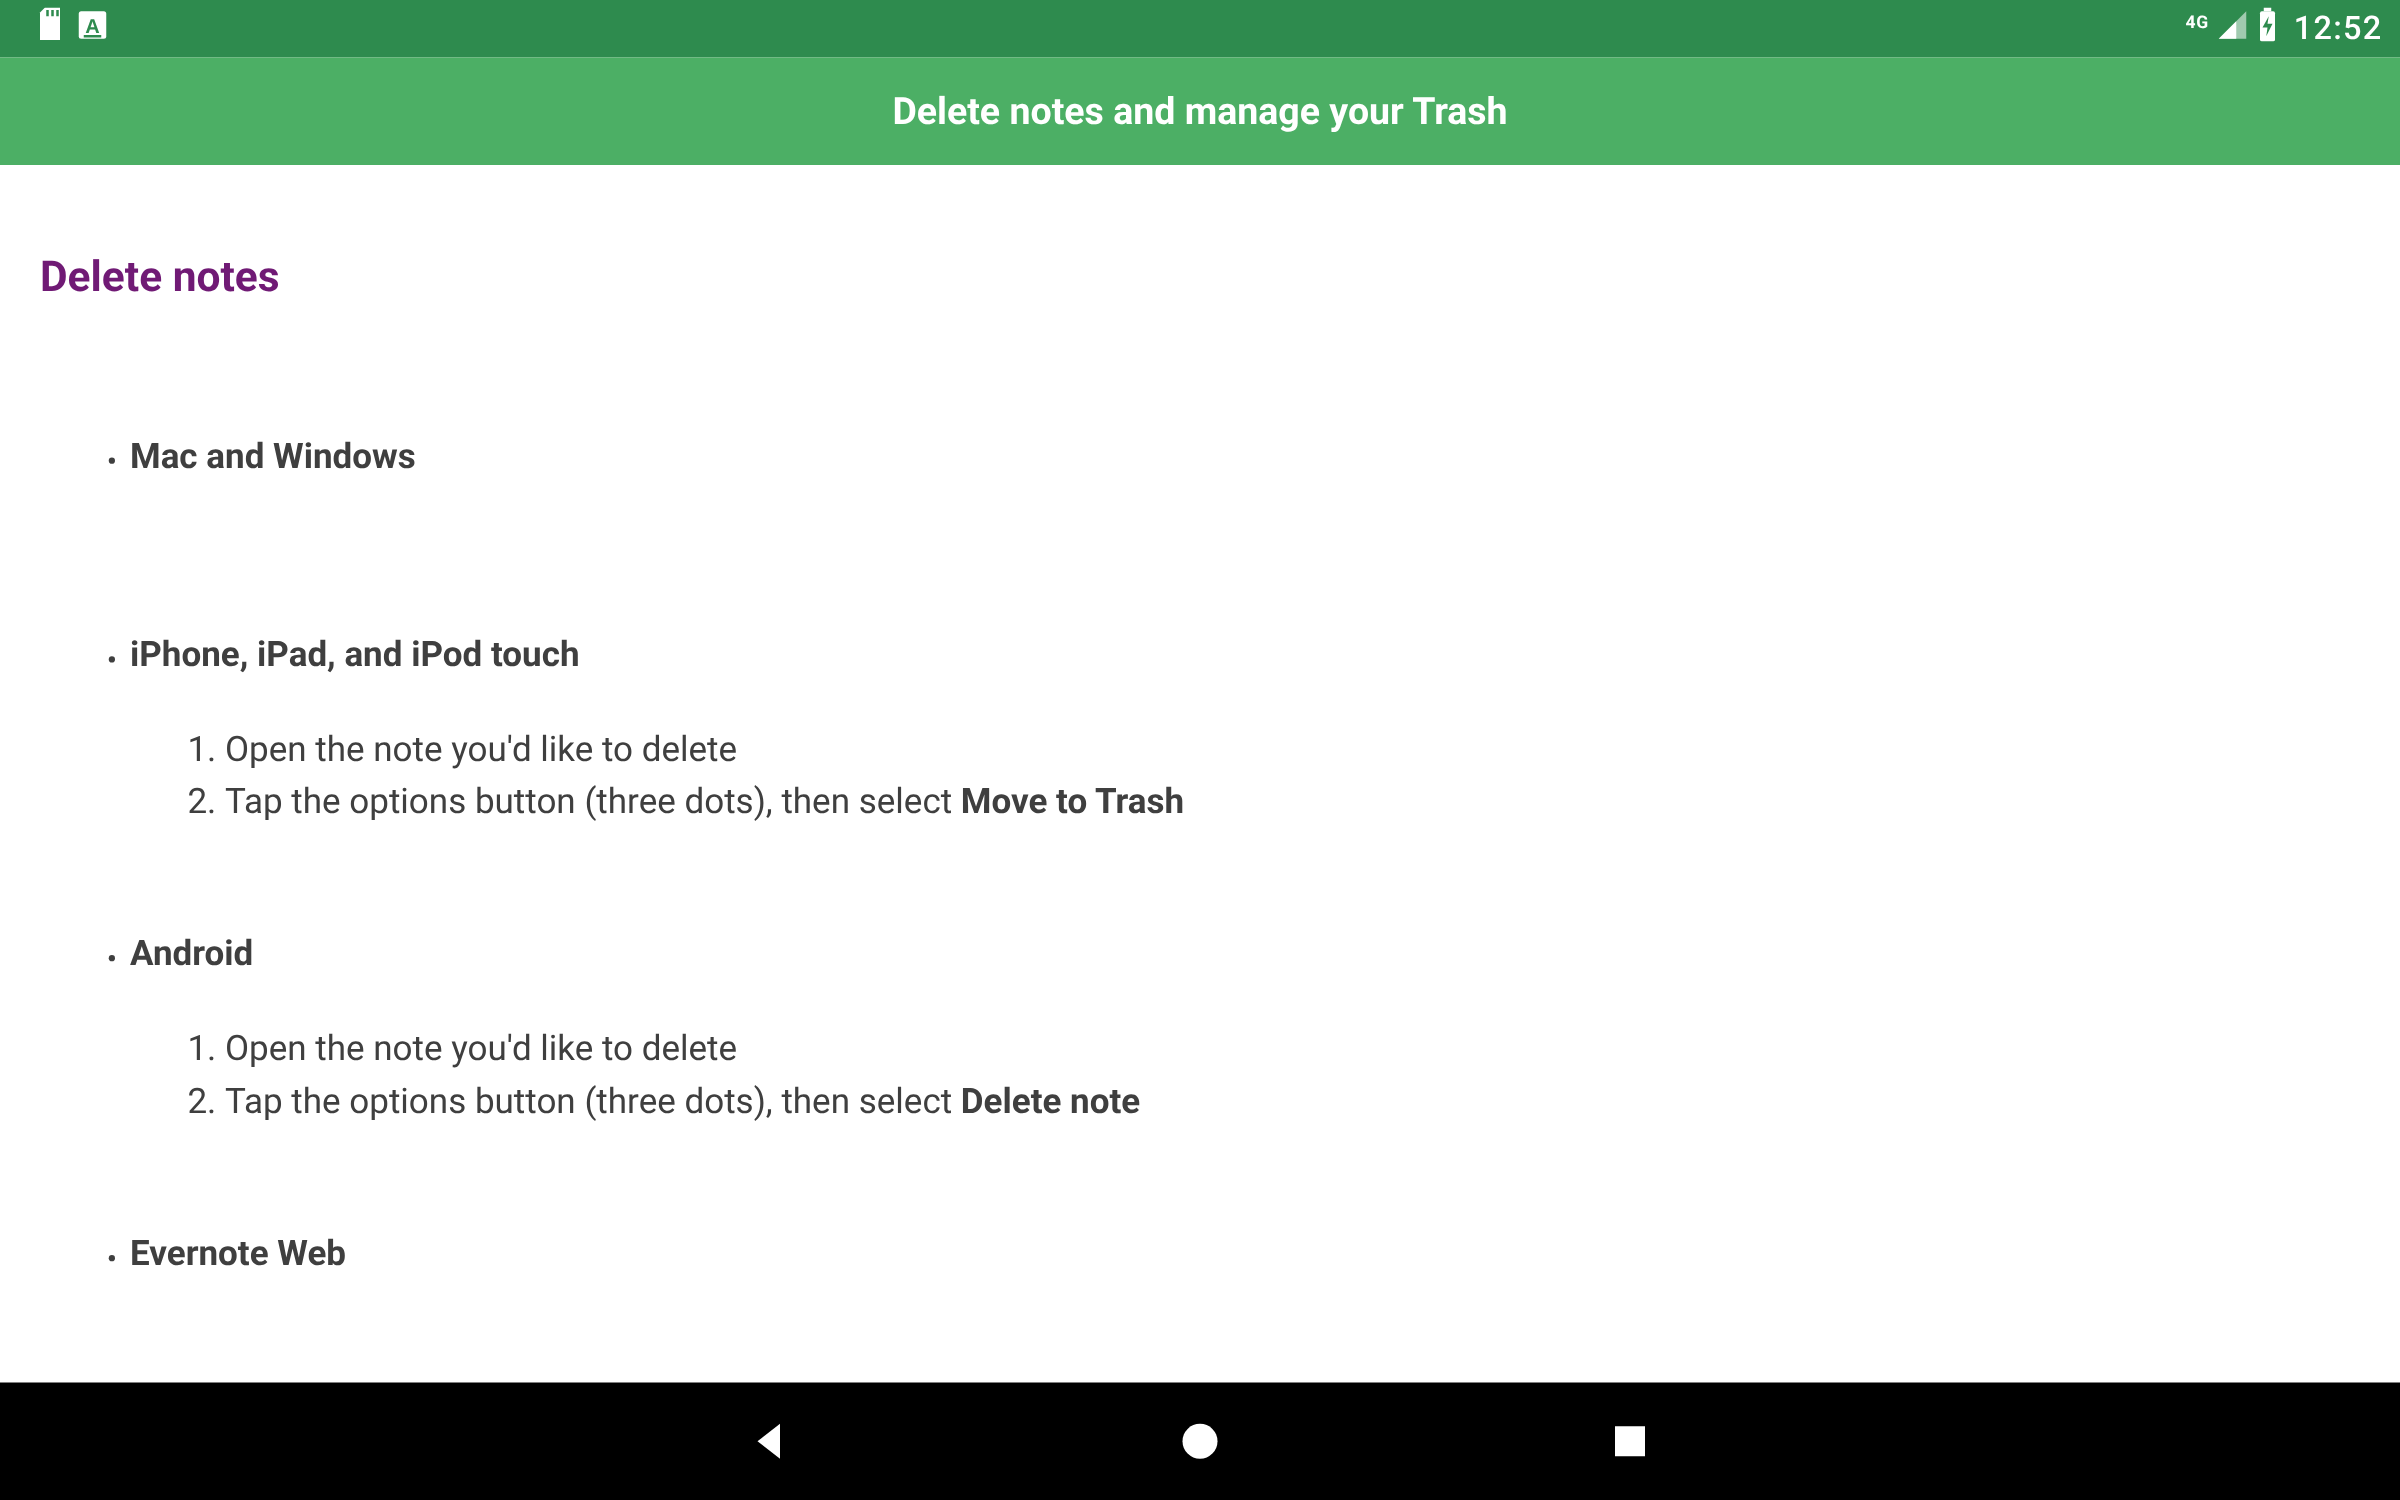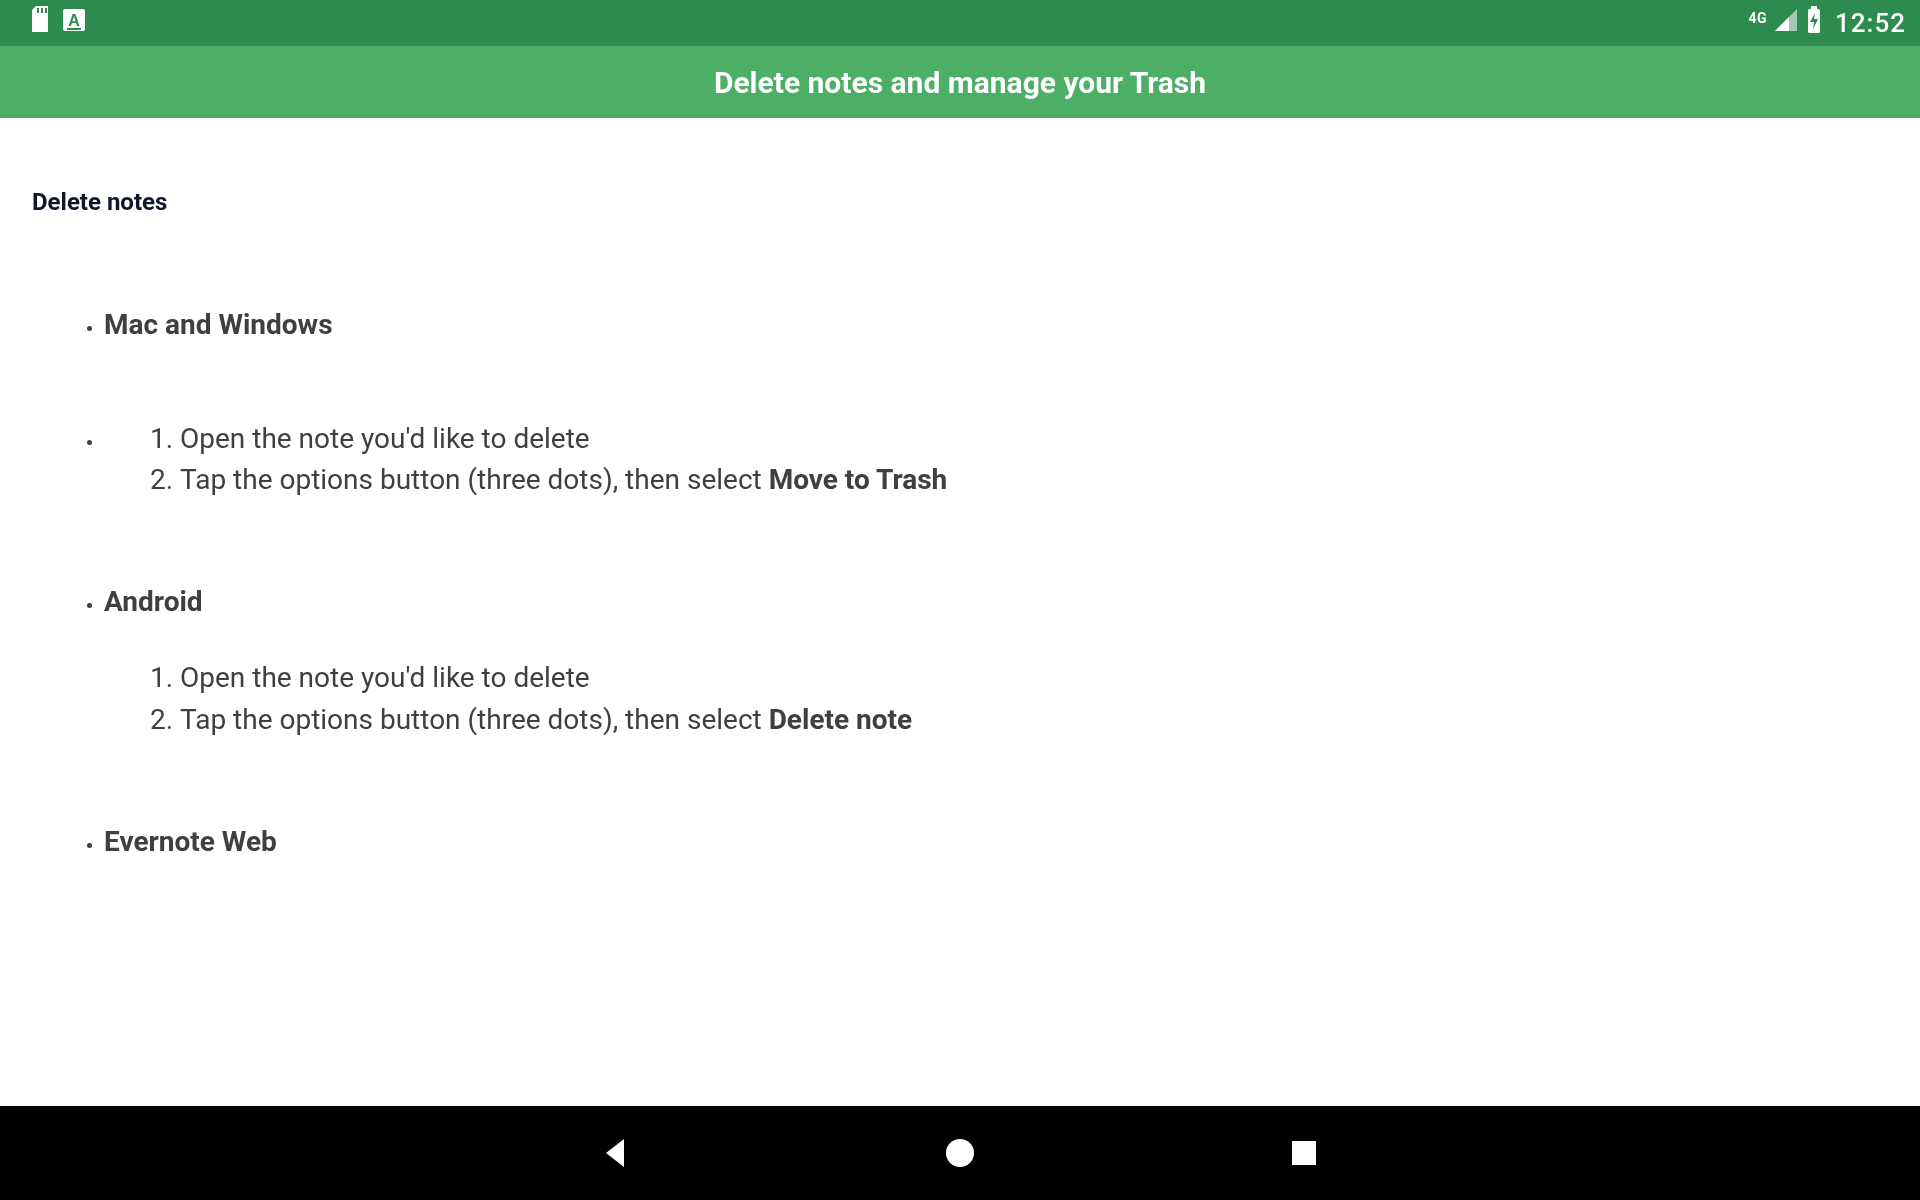--- a/index.html
+++ b/index.html
@@ -38,43 +38,43 @@
   .status-4g {
     font-size: 14px;
     font-weight: 700;
     letter-spacing: 0.5px;
     align-self: flex-start;
     margin-top: 4px;
   }
 
   
   .app-bar {
-    height: 72px;
+    height: 86px;
     background: #4caf65;
     display: flex;
     align-items: center;
     justify-content: center;
     text-align: center;
   }
   .app-bar-title {
     color: #ffffff;
     font-size: 30px;
     font-weight: 700;
   }
 
   
   .content {
     padding: 70px 32px 0 32px;
     color: #3f3f3f;
   }
   .content h2 {
-    font-size: 24px;
+    font-size: 34px;
     font-weight: 700;
-    margin-bottom: 44px;
-    color: #0f172a;
+    margin-bottom: 58px;
+    color: #701a75;
   }
   .content p.intro {
     font-size: 28px;
     line-height: 1.4;
     text-align: justify;
     margin-bottom: 44px;
     color: #3f3f3f;
   }
 
   ul.platforms {
@@ -154,21 +154,21 @@
 </div>
 
 <div class="app-bar">
   <div class="app-bar-title">Delete notes and manage your Trash</div>
 </div>
 
 <div class="content">
   <h2>Delete notes</h2>
   <ul class="platforms" id="platforms">
       <li><span class="plat-name">Mac and Windows</span></li>
-      <li><ol class="steps">
+      <li><span class="plat-name">iPhone, iPad, and iPod touch</span><ol class="steps">
           <li><span>Open the note you'd like to delete</span></li>
           <li><span>Tap the options button (three dots), then select </span><span class="bold">Move to Trash</span></li>
         </ol></li>
       <li><span class="plat-name">Android</span><ol class="steps">
           <li><span>Open the note you'd like to delete</span></li>
           <li><span>Tap the options button (three dots), then select </span><span class="bold">Delete note</span></li>
         </ol></li>
       <li><span class="plat-name">Evernote Web</span></li>
     </ul>
 </div>

